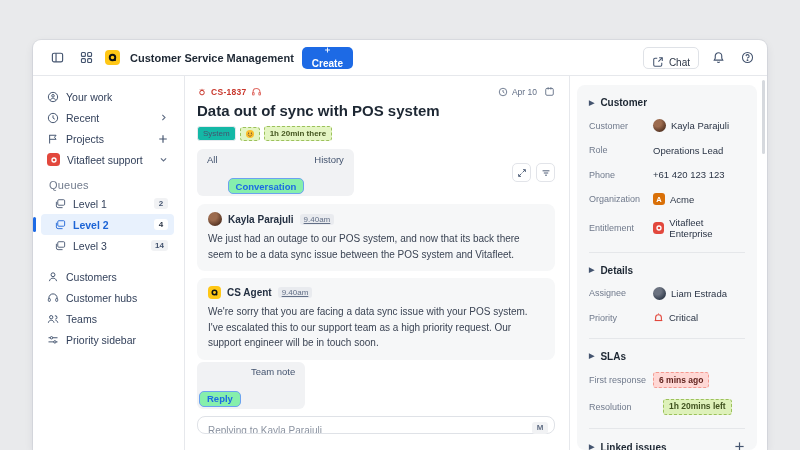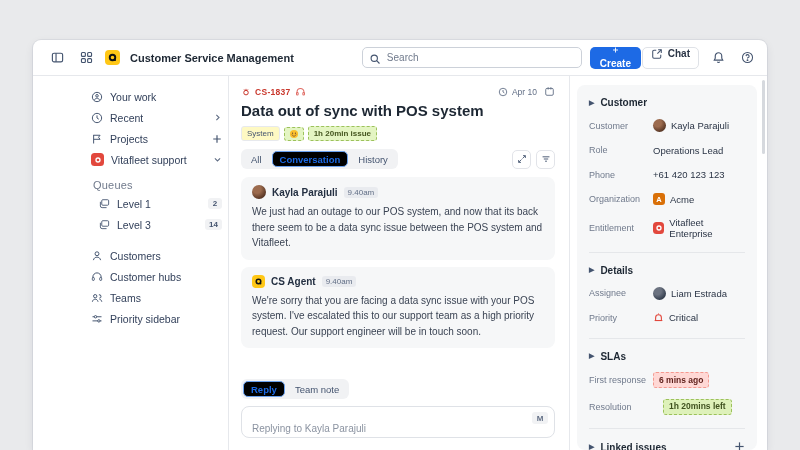--- a/index.html
+++ b/index.html
@@ -15,71 +15,71 @@
   .tb-icon-btn { width:20px; height:20px; display:flex; align-items:center; justify-content:center; border-radius:4px; cursor:pointer; }
   .tb-left { display:flex; align-items:center; gap:9px; }
   .logo { width:15px; height:15px; border-radius:4px; background:#ffc716; display:flex; align-items:center; justify-content:center; }
   .app-title { font-size:11px; font-weight:700; color:#1d2733; margin-left:1px; white-space:nowrap; }
   .search-wrap { position:relative; margin-left:68px; }
   .search-input { width:220px; height:21px; border:1px solid #ccd1d9; border-radius:5px; padding:0 8px 0 24px; font-size:10px; font-family:"Liberation Sans",sans-serif; color:#2b3546; background:#fff; }
   .search-input::placeholder { color:#707a8c; }
   .search-icon { position:absolute; left:7px; top:4px; }
   .create-btn { margin-left:8px; height:22px; background:#1d6ae5; color:#fff; border:none; border-radius:5px; font-size:10px; font-weight:600; display:flex; align-items:center; gap:5px; padding:0 10px; font-family:"Liberation Sans",sans-serif; cursor:pointer;flex-direction:column; }
   .tb-right { margin-left:auto; display:flex; align-items:center; gap:9px; }
-  .chat-btn { height:22px; border:1px solid #dfe2e7; border-radius:5px; background:#fff; display:flex; align-items:flex-start; gap:5px; padding:0 8px; font-size:10px; font-weight:700; color:#2b3546; font-family:"Liberation Sans",sans-serif; cursor:pointer; }
+  .chat-btn { height:22px; border:1px solid #dfe2e7; border-radius:5px; background:#fff; display:flex; align-items:flex-end; gap:5px; padding:0 8px; font-size:10px; font-weight:400; color:#2b3546; font-family:"Liberation Sans",sans-serif; cursor:pointer; }
   .avatar { border-radius:50%; background:radial-gradient(circle at 35% 30%, #9c6b4e 0 30%, #5d3a28 70%, #3c2417 100%); }
   .av14 { width:14px; height:14px; }
   .av13 { width:13px; height:13px; }
 
   
   .app-body { flex:1; display:flex; min-height:0; }
-  .sidebar { width:152px; min-width:152px; border-right:1px solid #e6e8ec; padding:10px 0 0 8px; font-size:10.5px; color:#33415b;margin-left:44px; }
+  .sidebar { width:152px; min-width:152px; border-right:1px solid #e6e8ec; padding:10px 10px 0 8px; font-size:10.5px; color:#33415b; }
   .s-item { display:flex; align-items:center; gap:7px; height:21px; padding:0 6px; border-radius:4px; cursor:pointer; position:relative; white-space:nowrap; }
   .s-item .trail { margin-left:auto; color:#626f86; display:flex; align-items:center; }
   .s-section-label { font-size:11px; font-weight:400; color:#707a8c; margin:9px 0 2px 8px; letter-spacing:.2px; }
   .q-item { padding-left:14px; }
   .q-badge { margin-left:auto; background:#f1f2f4; border-radius:3px; font-size:8px; font-weight:600; color:#44546f; padding:1px 4px; min-width:14px; text-align:center; }
   .q-item.selected { background:#e8f1fd; color:#1c64d6; font-weight:700; }
   .q-item.selected .q-badge { background:#fff; color:#2b3546; }
   .q-item.selected::before { content:""; position:absolute; left:-8px; top:3px; bottom:3px; width:2.5px; background:#1d6ae5; border-radius:2px; }
   .s-gap { height:10px; }
   .proj-icon { width:13px; height:13px; border-radius:3.5px; background:#e2483d; display:flex; align-items:center; justify-content:center; }
 
   
   .main { flex:1; min-width:0; display:flex; flex-direction:column; padding:10px 14px 12px 12px; }
   .meta-row { display:flex; align-items:center; gap:4px; }
   .ticket-id { color:#c9372c; font-size:8.5px; font-weight:700; letter-spacing:.3px; }
   .meta-right { margin-left:auto; display:flex; align-items:center; gap:4px; color:#626f86; font-size:8.5px; }
   .page-title { font-size:15px; font-weight:700; color:#1d2733; margin:5px 0 7px; }
   .tag-row { display:flex; align-items:center; gap:4px; }
   .pill { font-size:8px; border-radius:3px; padding:1.5px 5px; line-height:1.3; }
-  .pill-gray { background:#fef9c3; color:#44546f; border:1px solid #e7e9ed; }
+  .pill-gray { background:#14b8a6; color:#44546f; border:1px solid #e7e9ed; }
   .pill-green { background:#e4f5c3; border:1px dashed #9cc15c; color:#44551f; font-weight:600; }
   .pill-emoji { background:#e4f5c3; border:1px dashed #9cc15c; padding:1px 4px; display:flex; align-items:center; }
   .pill-pink { background:#ffd8d5; border:1px dashed #f4998f; color:#5d1f1a; font-weight:600; font-size:8.5px; }
   .pill-green2 { background:#def1ba; border:1px dashed #9cc15c; color:#3f511f; font-weight:600; font-size:8.5px;margin-left:10px; }
 
   .tabs-row { display:flex; align-items:center; margin-top:8px; }
   .tab-group { background:#f1f2f4; border-radius:6px; padding:2px; display:flex; gap:2px; font-size:9.5px; color:#44546f; }
   .tab { padding:2.5px 8px; border-radius:5px; cursor:pointer; white-space:nowrap; }
-  .tab.active { background:#000000; color:#1c6ae4; border:1px solid #6ba2f0; font-weight:600; padding:1.5px 7px; }
+  .tab.active { background:#86efac; color:#1c6ae4; border:1px solid #6ba2f0; font-weight:600; padding:1.5px 7px;margin-top:27px; }
   .tool-btns { margin-left:auto; display:flex; gap:5px; }
   .tool-btn { width:19px; height:19px; border:1px solid #e2e4e9; border-radius:5px; background:#fff; display:flex; align-items:center; justify-content:center; cursor:pointer; }
 
   .messages { margin-top:8px; display:flex; flex-direction:column; gap:7px; }
   .msg-card { background:#f6f7f8; border-radius:8px; padding:8px 11px 9px; }
   .msg-head { display:flex; align-items:center; gap:6px; }
   .msg-author { font-size:10px; font-weight:700; color:#243042; }
-  .msg-time { background:#e9ebef; border-radius:3px; font-size:8px; color:#626f86; padding:1px 4px; }
+  .msg-time { background:#e9ebef; border-radius:3px; font-size:8px; color:#626f86; padding:1px 4px;text-decoration:underline; }
   .msg-text { font-size:10px; color:#3b4454; line-height:1.55; margin-top:5px; }
   .agent-logo { width:13px; height:13px; border-radius:4px; background:#ffc716; display:flex; align-items:center; justify-content:center; }
 
   .spacer { flex:1; }
   .reply-input-wrap { position:relative; margin-top:7px; }
-  .reply-input { width:100%; height:32px; border:1px solid #dfe2e7; border-radius:8px; padding:12px 30px 0 10px; font-size:10px; font-family:"Liberation Sans",sans-serif; color:#2b3546; background:#fff; }
+  .reply-input { width:100%; height:18px; border:1px solid #dfe2e7; border-radius:8px; padding:12px 30px 0 10px; font-size:10px; font-family:"Liberation Sans",sans-serif; color:#2b3546; background:#fff; }
   .reply-input::placeholder { color:#8b93a1; }
   .m-badge { position:absolute; right:7px; top:6px; background:#f1f2f4; border-radius:3px; font-size:8px; font-weight:600; color:#626f86; padding:1.5px 4.5px; }
 
   
   .right-rail { width:198px; min-width:198px; border-left:1px solid #e6e8ec; padding:9px 10px 0 7px; position:relative; }
   .panel-card { background:#f6f7f8; border-radius:8px; padding:0 12px; height:100%; }
   .p-section { padding:12px 0 13px; border-bottom:1px solid #e5e7ea; }
   .p-section:last-child { border-bottom:none; }
   .p-head { display:flex; align-items:center; gap:6px; font-size:10px; font-weight:700; color:#1d2733; cursor:pointer; }
   .p-head .tri { font-size:7px; color:#44546f; }
@@ -114,29 +114,20 @@
       </span>
       <span class="logo">
         <svg width="11" height="11" viewBox="0 0 16 16">
             <circle cx="8" cy="8" r="4" fill="none" stroke="#101214" stroke-width="2.8"></circle>
             <circle cx="11.6" cy="11.6" r="1.6" fill="#101214"></circle>
           </svg>
       </span>
       <span class="app-title">Customer Service Management</span>
     </div>
 
-    <div class="search-wrap">
-      <span class="search-icon">
-        <svg width="12" height="12" viewBox="0 0 16 16" fill="none" stroke="#44546f" stroke-width="1.5">
-            <circle cx="7" cy="7" r="4.2"></circle>
-            <line x1="10.2" y1="10.2" x2="14" y2="14"></line>
-          </svg>
-      </span>
-      <input class="search-input" placeholder="Search" style="">
-    </div>
 
     <button class="create-btn">
       <svg width="9" height="9" viewBox="0 0 12 12" stroke="#fff" stroke-width="1.8">
           <line x1="6" y1="1" x2="6" y2="11"></line>
           <line x1="1" y1="6" x2="11" y2="6"></line>
         </svg>
       <span>Create</span>
     </button>
 
     <div class="tb-right">
@@ -217,20 +208,28 @@
 
       <div class="s-section-label">Queues</div>
 
       <div class="s-item q-item">
         <svg width="11" height="11" viewBox="0 0 16 16" fill="none" stroke="#44546f" stroke-width="1.3">
             <rect x="4" y="2.5" width="10" height="8" rx="1.5"></rect>
             <path d="M2 5.5v6A2.5 2.5 0 0 0 4.5 14H11"></path>
           </svg>
         <span>Level 1</span>
         <span class="q-badge">2</span>
+      </div>
+      <div class="s-item q-item selected">
+        <svg width="11" height="11" viewBox="0 0 16 16" fill="none" stroke="#1c64d6" stroke-width="1.3">
+            <rect x="4" y="2.5" width="10" height="8" rx="1.5"></rect>
+            <path d="M2 5.5v6A2.5 2.5 0 0 0 4.5 14H11"></path>
+          </svg>
+        <span>Level 2</span>
+        <span class="q-badge">4</span>
       </div>
       <div class="s-item q-item">
         <svg width="11" height="11" viewBox="0 0 16 16" fill="none" stroke="#44546f" stroke-width="1.3">
             <rect x="4" y="2.5" width="10" height="8" rx="1.5"></rect>
             <path d="M2 5.5v6A2.5 2.5 0 0 0 4.5 14H11"></path>
           </svg>
         <span>Level 3</span>
         <span class="q-badge">14</span>
       </div>
 
@@ -301,21 +300,21 @@
       <div class="tag-row">
         <span class="pill pill-gray">System</span>
         <span class="pill pill-emoji">
           <svg width="10" height="10" viewBox="0 0 16 16">
               <circle cx="8" cy="8" r="6.5" fill="#fbc02d"></circle>
               <circle cx="5.7" cy="6.6" r=".95" fill="#5d4037"></circle>
               <circle cx="10.3" cy="6.6" r=".95" fill="#5d4037"></circle>
               <path d="M5 9.4c.8 1.5 2 2.1 3 2.1s2.2-.6 3-2.1" fill="none" stroke="#5d4037" stroke-width="1.1" stroke-linecap="round"></path>
             </svg>
         </span>
-        <span class="pill pill-green">1h 20min issue</span>
+        <span class="pill pill-green">1h 20min there</span>
       </div>
 
       <div class="tabs-row">
         <div class="tab-group">
           <span class="tab">All</span>
           <span class="tab active">Conversation</span>
           <span class="tab">History</span>
         </div>
         <div class="tool-btns">
           <span class="tool-btn">

